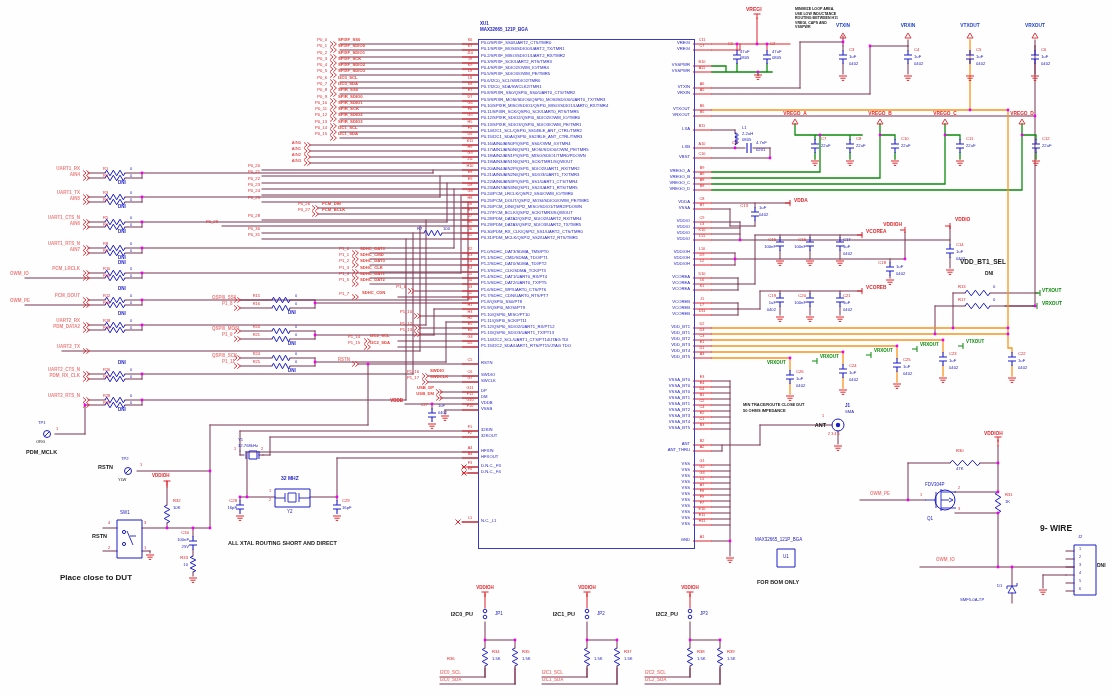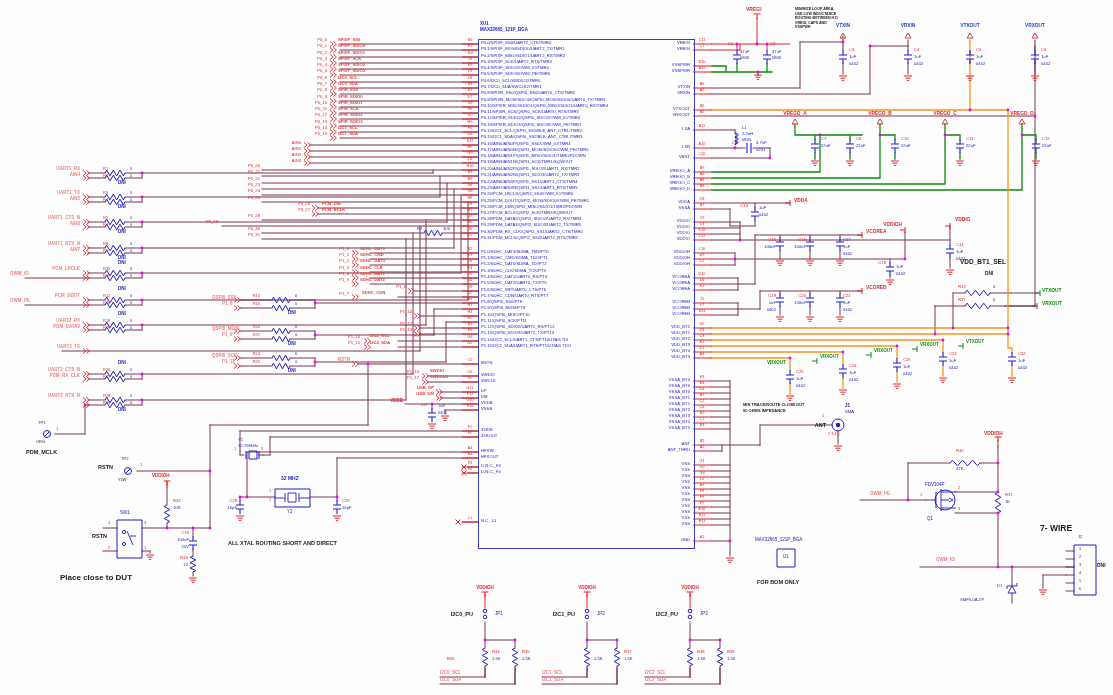--- a/index.html
+++ b/index.html
@@ -880,21 +880,21 @@
       <span class="lb bl" style="left: 927px; top: 517px; font-size: 4.5px;">Q1</span>
       <span class="lb red" style="left: 920px; top: 493px; font-size: 3.8px;">1</span>
       <span class="lb red" style="left: 958px; top: 486px; font-size: 3.8px;">2</span>
       <span class="lb red" style="left: 958px; top: 507px; font-size: 3.8px;">3</span>
       <span class="lb red" style="left: 1005px; top: 493px; font-size: 4.2px;">R31</span>
       <span class="lb bl" style="left: 1005px; top: 500px; font-size: 4.2px;">1K</span>
       <span class="lb netp" style="left: 870px; top: 492px; font-size: 4.5px;">OWM_PE</span>
       <span class="lb netp" style="left: 936px; top: 558px; font-size: 4.5px;">OWM_IO</span>
       <span class="lb bl" style="left: 997px; top: 584px; font-size: 4.2px;">D1</span>
       <span class="lb bl" style="left: 960px; top: 598px; font-size: 4.2px;">SMF5.0A-TP</span>
-      <span class="lb blk" style="left: 1040px; top: 524px; font-size: 8.5px; font-weight: bold;">7- WIRE</span>
+      <span class="lb blk" style="left: 1040px; top: 524px; font-size: 8.5px; font-weight: bold;">9- WIRE</span>
       <span class="lb bl" style="left: 1078px; top: 535px; font-size: 4.2px;">J2</span>
       <span class="lb blk" style="left: 1097px; top: 563px; font-size: 5px; font-weight: bold;">DNI</span>
       <span class="lb bl" style="left: 1079px; top: 547px; font-size: 3.8px;">1</span>
       <span class="lb bl" style="left: 1079px; top: 555px; font-size: 3.8px;">2</span>
       <span class="lb bl" style="left: 1079px; top: 563px; font-size: 3.8px;">3</span>
       <span class="lb bl" style="left: 1079px; top: 571px; font-size: 3.8px;">4</span>
       <span class="lb bl" style="left: 1079px; top: 579px; font-size: 3.8px;">5</span>
       <span class="lb bl" style="left: 1079px; top: 587px; font-size: 3.8px;">6</span>
       <span class="lb red" style="left: 485px; top: 586px; font-size: 4.5px; font-weight: bold; transform: translateX(-50%);">VDDIOH</span>
       <span class="lb red" style="left: 587px; top: 586px; font-size: 4.5px; font-weight: bold; transform: translateX(-50%);">VDDIOH</span>

